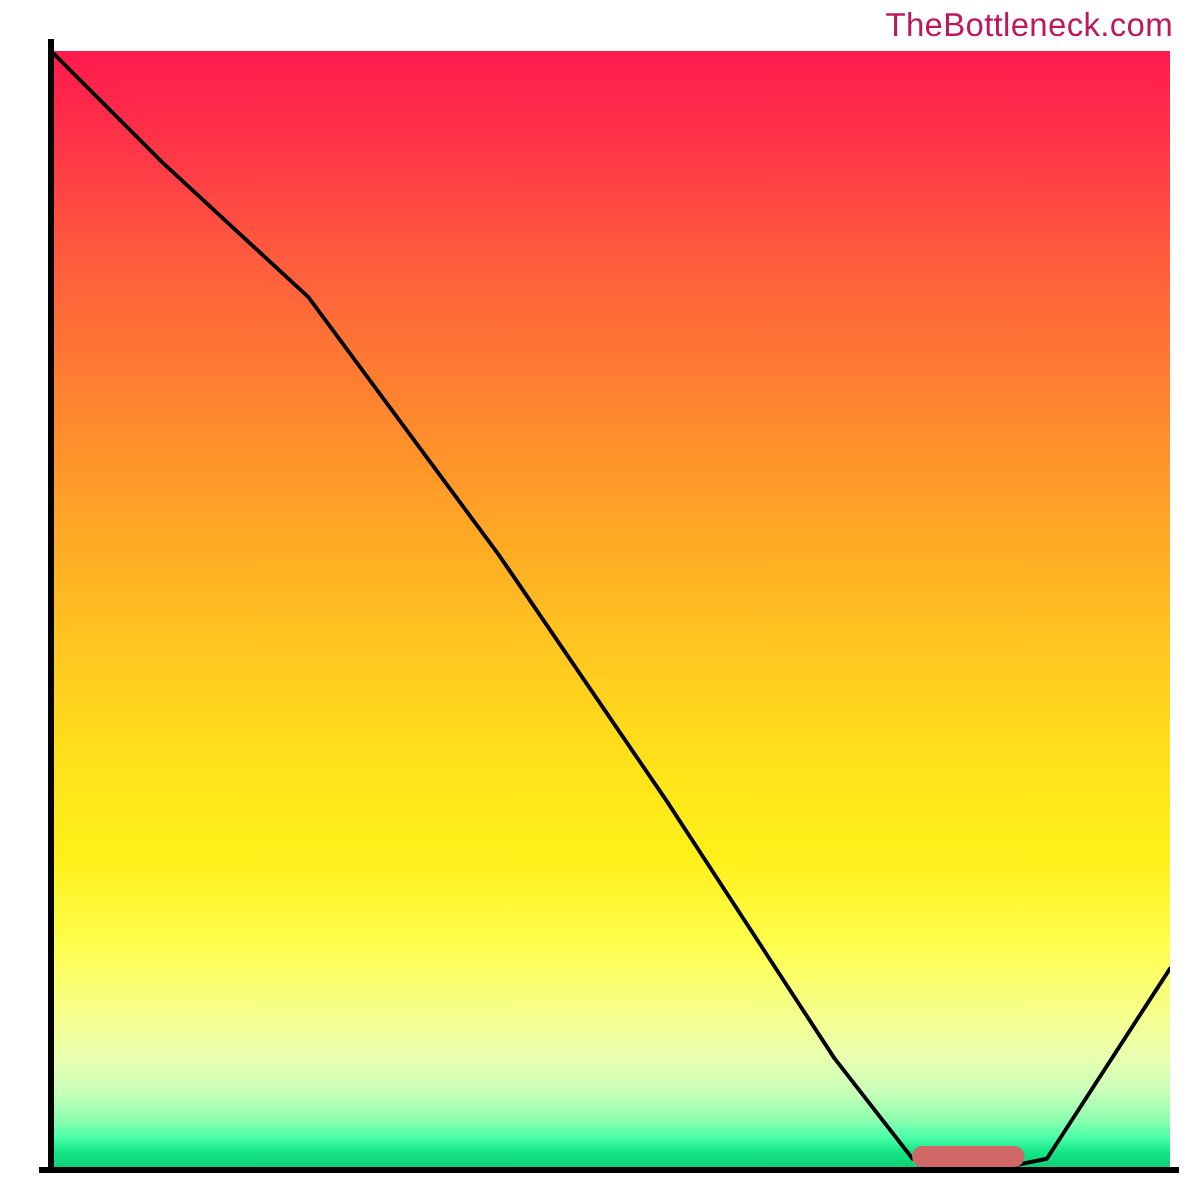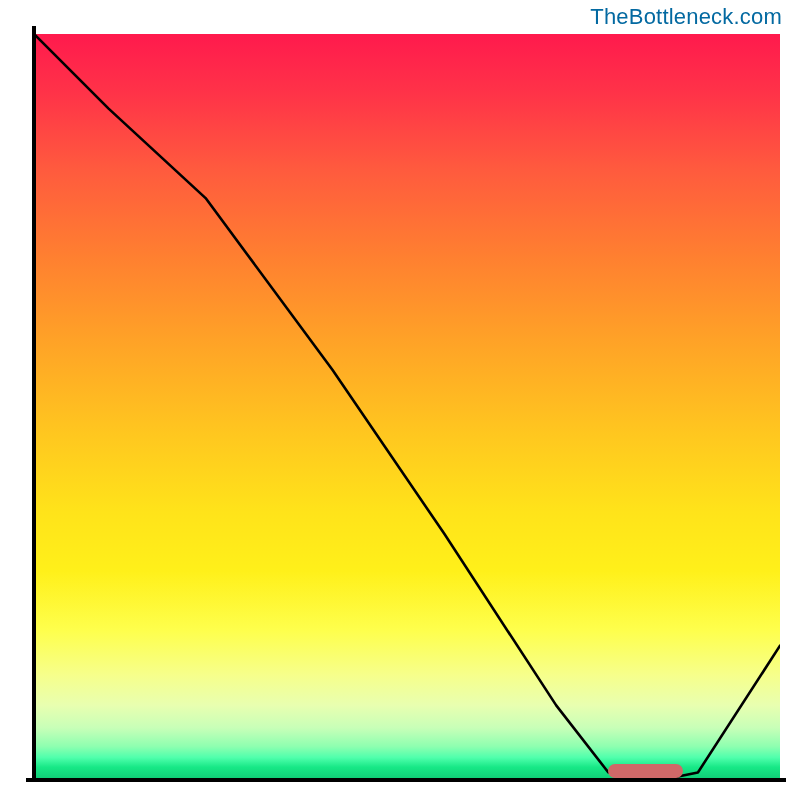--- a/index.html
+++ b/index.html
@@ -8,21 +8,21 @@
     height: 800px;
     background: #fff;
     position: relative;
     font-family: Arial, sans-serif;
   }
   .attribution {
     position: absolute;
     top: 4px;
     right: 18px;
     font-size: 22px;
-    color: #0369a1;
+    color: #be185d;
     font-weight: 500;
     letter-spacing: 0.2px;
   }
   .plot-area {
     position: absolute;
     left: 34px;
     top: 34px;
     width: 746px;
     height: 746px;
   }

